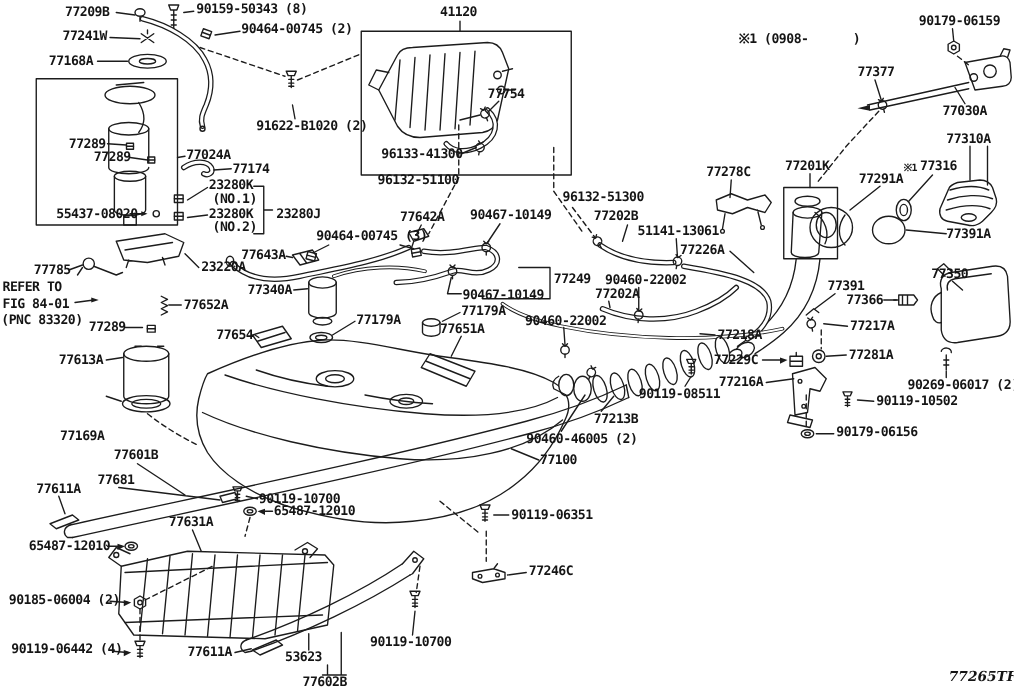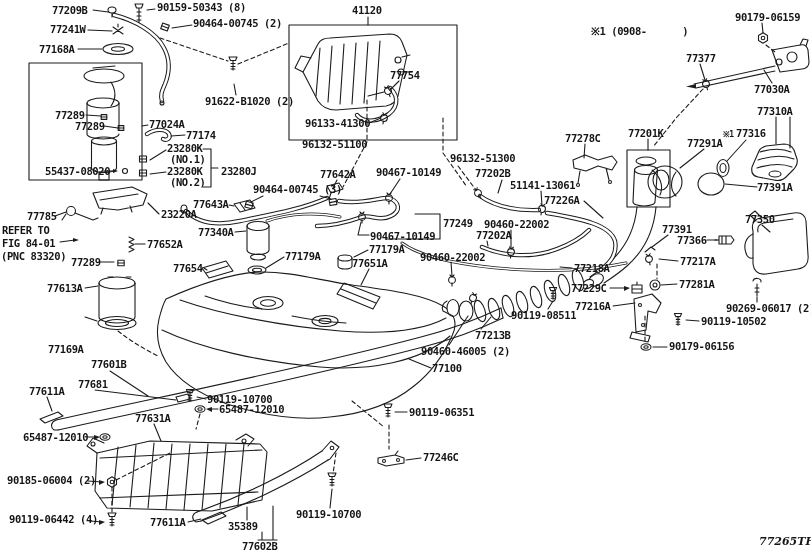--- a/index.html
+++ b/index.html
@@ -357,21 +357,21 @@
       <div class="lbl" style="left: 91px; top: 359px;">77601B</div>
       <div class="lbl" style="left: 78px; top: 379px;">77681</div>
       <div class="lbl" style="left: 29px; top: 386px;">77611A</div>
       <div class="lbl" style="left: 207px; top: 394px;">90119-10700</div>
       <div class="lbl" style="left: 219px; top: 404px;">65487-12010</div>
       <div class="lbl" style="left: 135px; top: 413px;">77631A</div>
       <div class="lbl" style="left: 23px; top: 432px;">65487-12010</div>
       <div class="lbl" style="left: 7px; top: 475px;">90185-06004 (2)</div>
       <div class="lbl" style="left: 9px; top: 514px;">90119-06442 (4)</div>
       <div class="lbl" style="left: 150px; top: 517px;">77611A</div>
-      <div class="lbl" style="left: 228px; top: 521px;">35389</div>
+      <div class="lbl" style="left: 228px; top: 521px;">53623</div>
       <div class="lbl" style="left: 242px; top: 541px;">77602B</div>
       <div class="lbl" style="left: 296px; top: 509px;">90119-10700</div>
       <div class="lbl" style="left: 432px; top: 363px;">77100</div>
       <div class="lbl" style="left: 409px; top: 407px;">90119-06351</div>
       <div class="lbl" style="left: 423px; top: 452px;">77246C</div>
       <div class="lbl" style="left: 421px; top: 346px;">90460-46005 (2)</div>
       <div class="lbl" style="left: 436px; top: 330px; margin-left: 39px;">77213B</div>
       <div class="lbl" style="left: 574px; top: 263px;">77218A</div>
       <div class="lbl" style="left: 571px; top: 283px;">77229C</div>
       <div class="lbl" style="left: 575px; top: 301px;">77216A</div>

